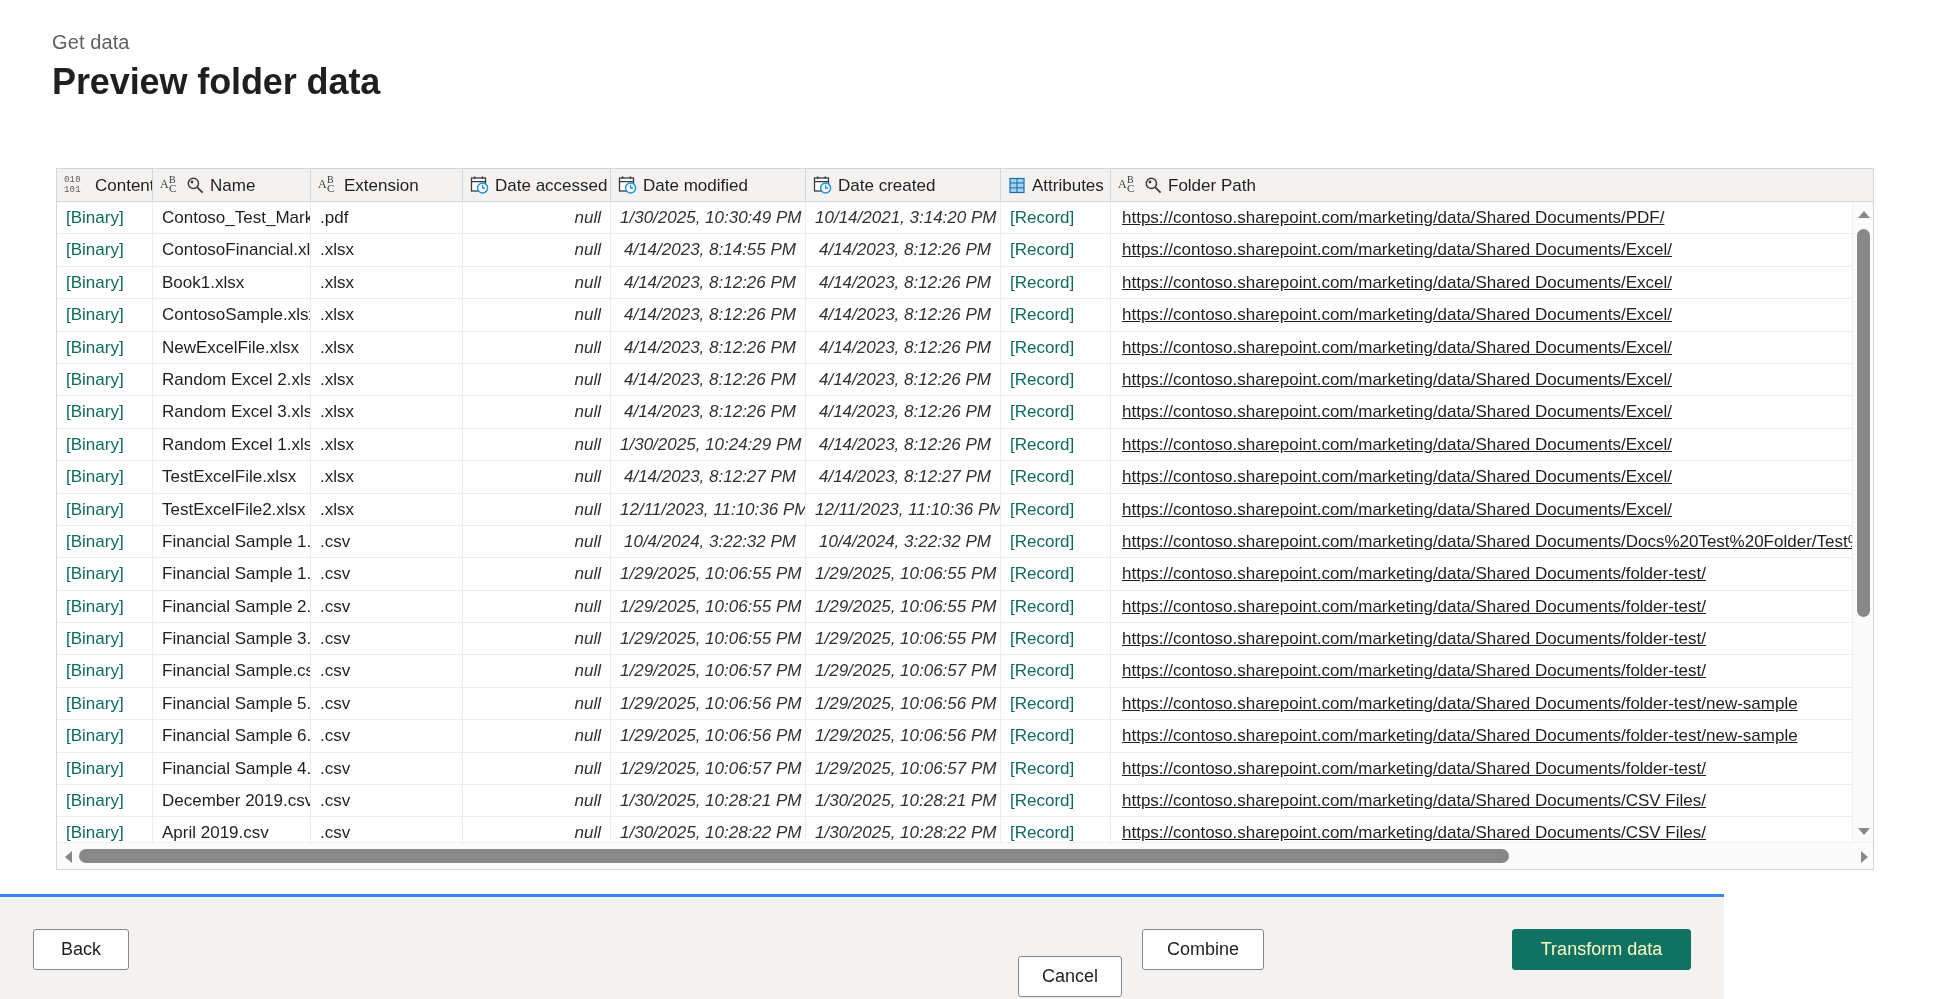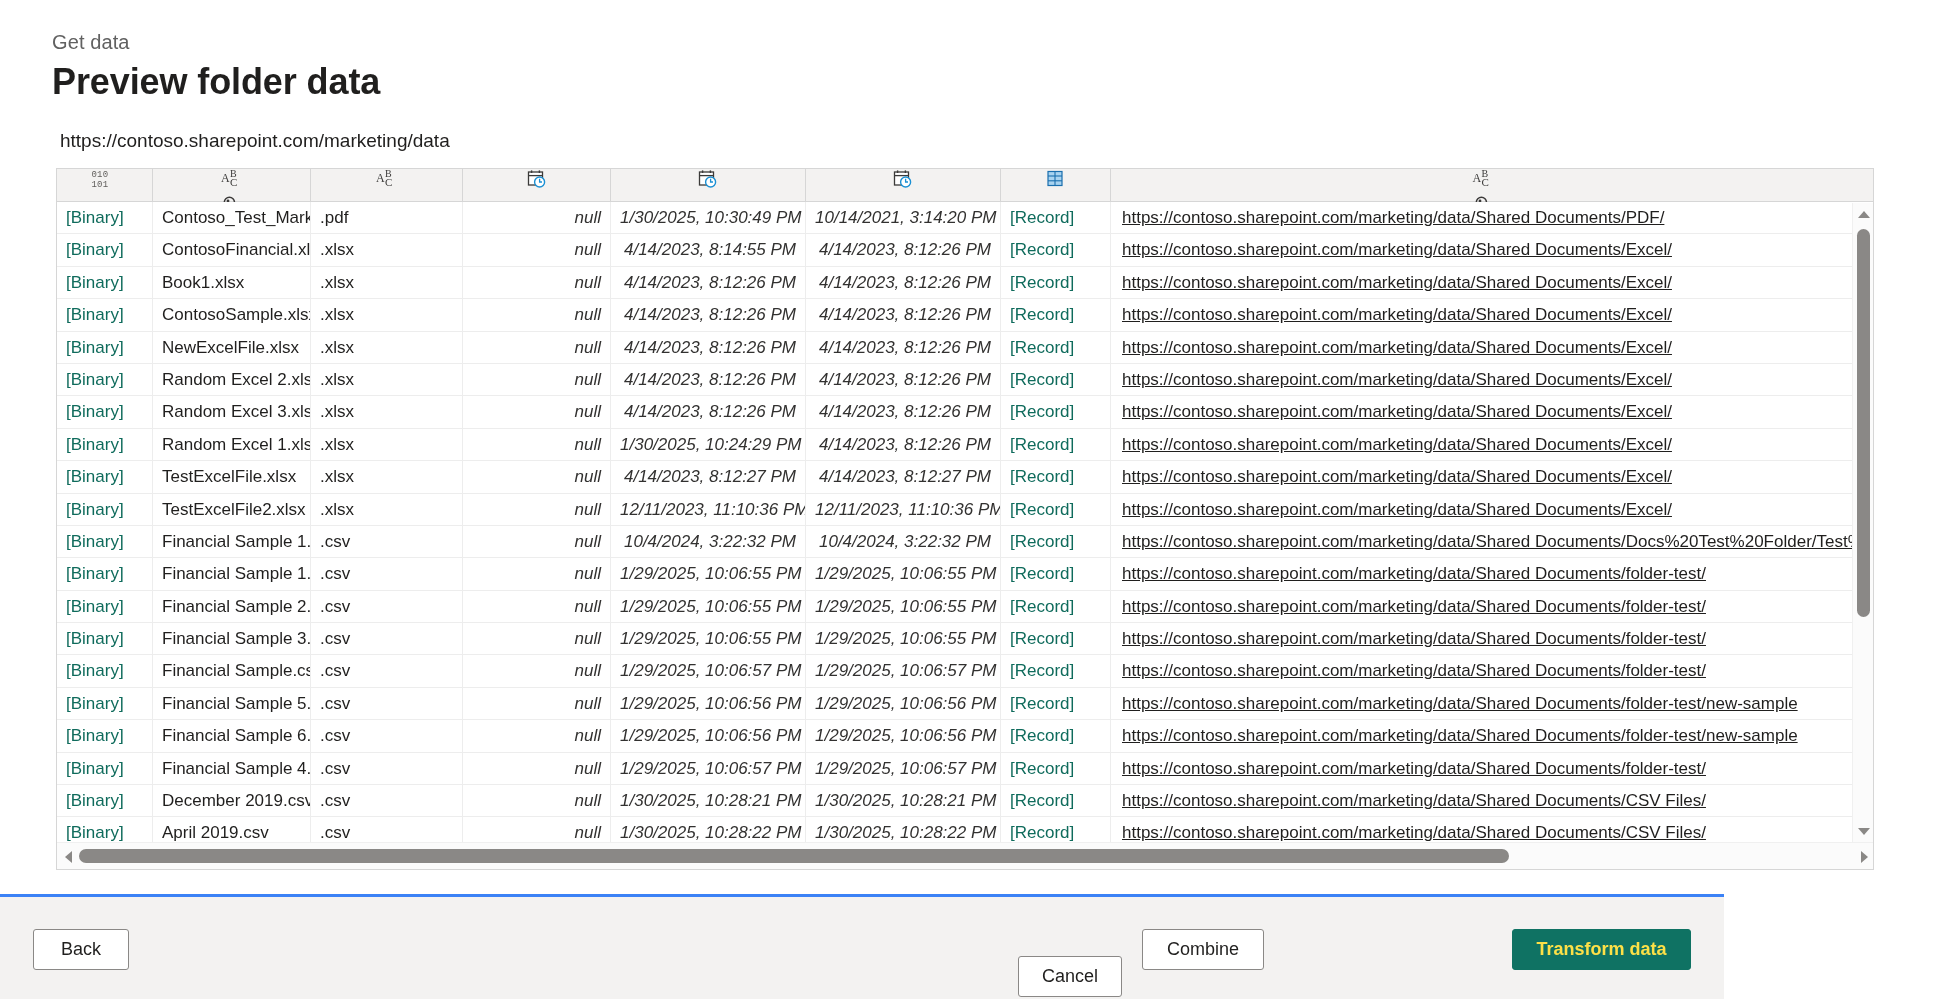--- a/index.html
+++ b/index.html
@@ -68,21 +68,20 @@
     display: flex;
     align-items: center;
     height: 33px;
     padding: 0 7px;
     border-right: 1px solid #d6d6d6;
     font-size: 17px;
     color: #201f1e;
     white-space: nowrap;
     overflow: hidden;
     gap: 5px;
-    flex-direction: column;
   }
   .hcell:last-child { border-right: none; }
   .hcell .hlabel { line-height: 33px; }
 
   
   .c-content   { width: 96px; }
   .c-name      { width: 158px; }
   .c-extension { width: 152px; }
   .c-accessed  { width: 148px; }
   .c-modified  { width: 195px; }
@@ -235,35 +234,34 @@
     color: #201f1e;
     padding: 0 16px;
   }
   .btn-back    { left: 33px; width: 92px; }
   .btn-cancel  { right: 602px; width: 104px; margin-top: 27px; }
   .btn-combine { right: 460px; width: 122px; }
   .btn-primary {
     right: 33px; width: 179px;
     background: #0f7263;
     border: 1px solid #0f7263;
-    color: #fde047;
-    font-weight: 700;
+    color: #fef9c3;
+    font-weight: 400;
   }
 </style>
 </head>
 <body>
 
 <div id="page">
 
   <div class="dialog-header">
     <div class="eyebrow">Get data</div>
     <div class="page-title">Preview folder data</div>
   </div>
 
-  <div class="folder-url">https://contoso.sharepoint.com/marketing/data</div>
 
   <div class="preview-panel">
 
     <div class="grid-header">
 
       <div class="hcell c-content">
         <span class="icon icon-binary">010<br>101</span>
         <span class="hlabel">Content</span>
       </div>
 
@@ -336,21 +334,21 @@
 
       <div class="hcell c-attrs">
         <span class="icon icon-attr">
           <svg width="19" height="19" viewBox="0 0 19 19">
               <rect x="2" y="2.5" width="14" height="14" fill="#a8d3f0" stroke="#1a6fae" stroke-width="1.2"></rect>
               <line x1="2" y1="7" x2="16" y2="7" stroke="#1a6fae" stroke-width="1.1"></line>
               <line x1="2" y1="11.8" x2="16" y2="11.8" stroke="#1a6fae" stroke-width="1.1"></line>
               <line x1="9" y1="2.5" x2="9" y2="16.5" stroke="#1a6fae" stroke-width="1.1"></line>
             </svg>
         </span>
-        <span class="hlabel">Financial</span>
+        <span class="hlabel">Attributes</span>
       </div>
 
       <div class="hcell c-folder">
         <span class="icon icon-abc">
           <span class="a">A</span>
             <span class="b">B</span>
             <span class="c">C</span>
         </span>
         <span class="icon icon-magnifier">
           <svg width="19" height="19" viewBox="0 0 19 19">

